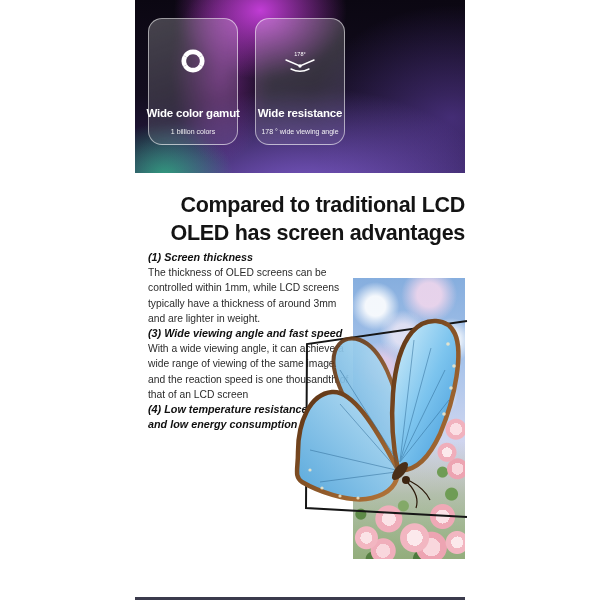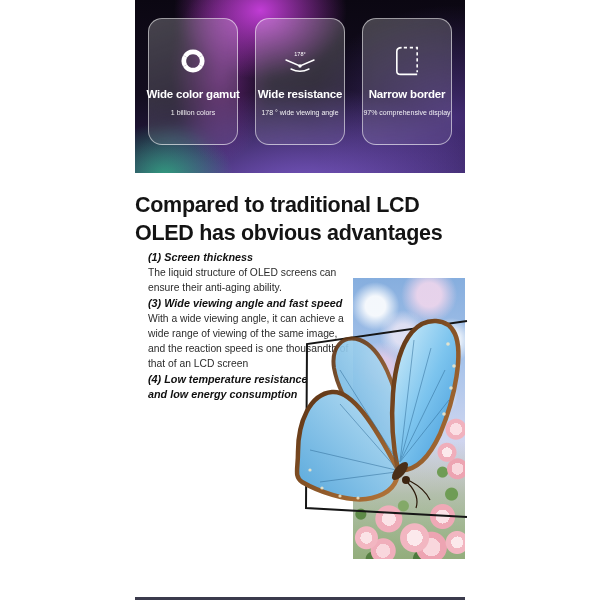--- a/index.html
+++ b/index.html
@@ -15,26 +15,26 @@
       radial-gradient(ellipse 250px 150px at 52% 118%, rgba(133,97,215,.95), rgba(133,97,215,0) 78%),
       radial-gradient(ellipse 190px 150px at 96% 68%, rgba(110,72,190,.5), rgba(110,72,190,0) 75%),
       linear-gradient(180deg,#0b0712 0%,#130d1f 55%,#2b1d4c 100%);}
   .cards{position:absolute;left:13px;top:18px;display:flex;gap:17px;}
   .card{width:90px;height:127px;border-radius:14px;box-sizing:border-box;
         background:linear-gradient(160deg,rgba(255,255,255,.24),rgba(255,255,255,.07));
         border:1px solid rgba(255,255,255,.55);
         backdrop-filter:blur(5px);
         display:flex;flex-direction:column;align-items:center;padding-top:24px;}
   .card-icon{height:36px;display:flex;align-items:center;justify-content:center;}
-  .card-title{margin-top:9px;font-size:11.5px;font-weight:700;color:#fff;white-space:nowrap;
+  .card-title{margin-top:28px;font-size:11.5px;font-weight:700;color:#fff;white-space:nowrap;
               letter-spacing:-.2px;}
   .card-sub{margin-top:9px;font-size:7px;color:rgba(255,255,255,.92);white-space:nowrap;}
 
   
-  .heading{position:absolute;left:135px;top:191px;width:330px;text-align:left;
+  .heading{position:absolute;left:135px;top:191px;width:330px;text-align:right;
            font-size:21.5px;font-weight:700;color:#141414;line-height:28px;letter-spacing:-.3px;}
 
   
   .advantages{position:absolute;left:148px;top:250px;width:230px;}
   .adv h3{margin:0;font-size:10.8px;line-height:15.2px;font-weight:700;font-style:italic;color:#101010;}
   .adv p{margin:0;font-size:10.3px;line-height:15.2px;color:#2b2b2b;width:207px;}
   .adv:nth-child(4) h3{max-width:178px;}
 
   
   .illustration{position:absolute;left:288px;top:274px;width:182px;height:296px;}
@@ -106,45 +106,35 @@
               <path d="M -14 -1 L 0 5 L 14 -1"></path>
               <path d="M -9 8 Q 0 12.5 9 8"></path>
             </g>
             <circle cx="0" cy="5" r="1.7" fill="#ffffff"></circle>
           </svg>
         </div>
         <div class="card-title">Wide resistance</div>
         <div class="card-sub">178 ° wide viewing angle</div>
       </div>
 
-      <div class="card">
-        <div class="card-icon">
-          <svg width="24" height="30" viewBox="0 0 22 28">
-            <path d="M 6 1.5 Q 1.5 1.5 1.5 5 L 1.5 23.5 Q 1.5 26.5 5 26.5 L 20.5 26.5" stroke="#ffffff" stroke-width="1.5" fill="none"></path>
-            <path d="M 8 1.5 L 20.5 1.5 L 20.5 24.5" stroke="#ffffff" stroke-width="1.5" fill="none" stroke-dasharray="3 2.6"></path>
-          </svg>
-        </div>
-        <div class="card-title">Narrow border</div>
-        <div class="card-sub">97% comprehensive display</div>
-      </div>
 
     </div>
   </div>
 
   <div class="heading">
     <div>Compared to traditional LCD</div>
-    <div>OLED has obvious advantages</div>
+    <div>OLED has screen advantages</div>
   </div>
 
   <div class="advantages">
     <div class="adv">
       <h3>(1) Screen thickness</h3>
-    </div>
-    <div class="adv">
-      <p>The liquid structure of OLED screens can ensure their anti-aging ability.</p>
+      <p>The thickness of OLED screens can be controlled within 1mm, while LCD screens typically have a thickness of around 3mm and are lighter in weight.</p>
+    </div>
+    <div class="adv">
     </div>
     <div class="adv">
       <h3>(3) Wide viewing angle and fast speed</h3>
       <p>With a wide viewing angle, it can achieve a wide range of viewing of the same image, and the reaction speed is one thousandth of that of an LCD screen</p>
     </div>
     <div class="adv">
       <h3>(4) Low temperature resistance and low energy consumption</h3>
     </div>
   </div>
 

